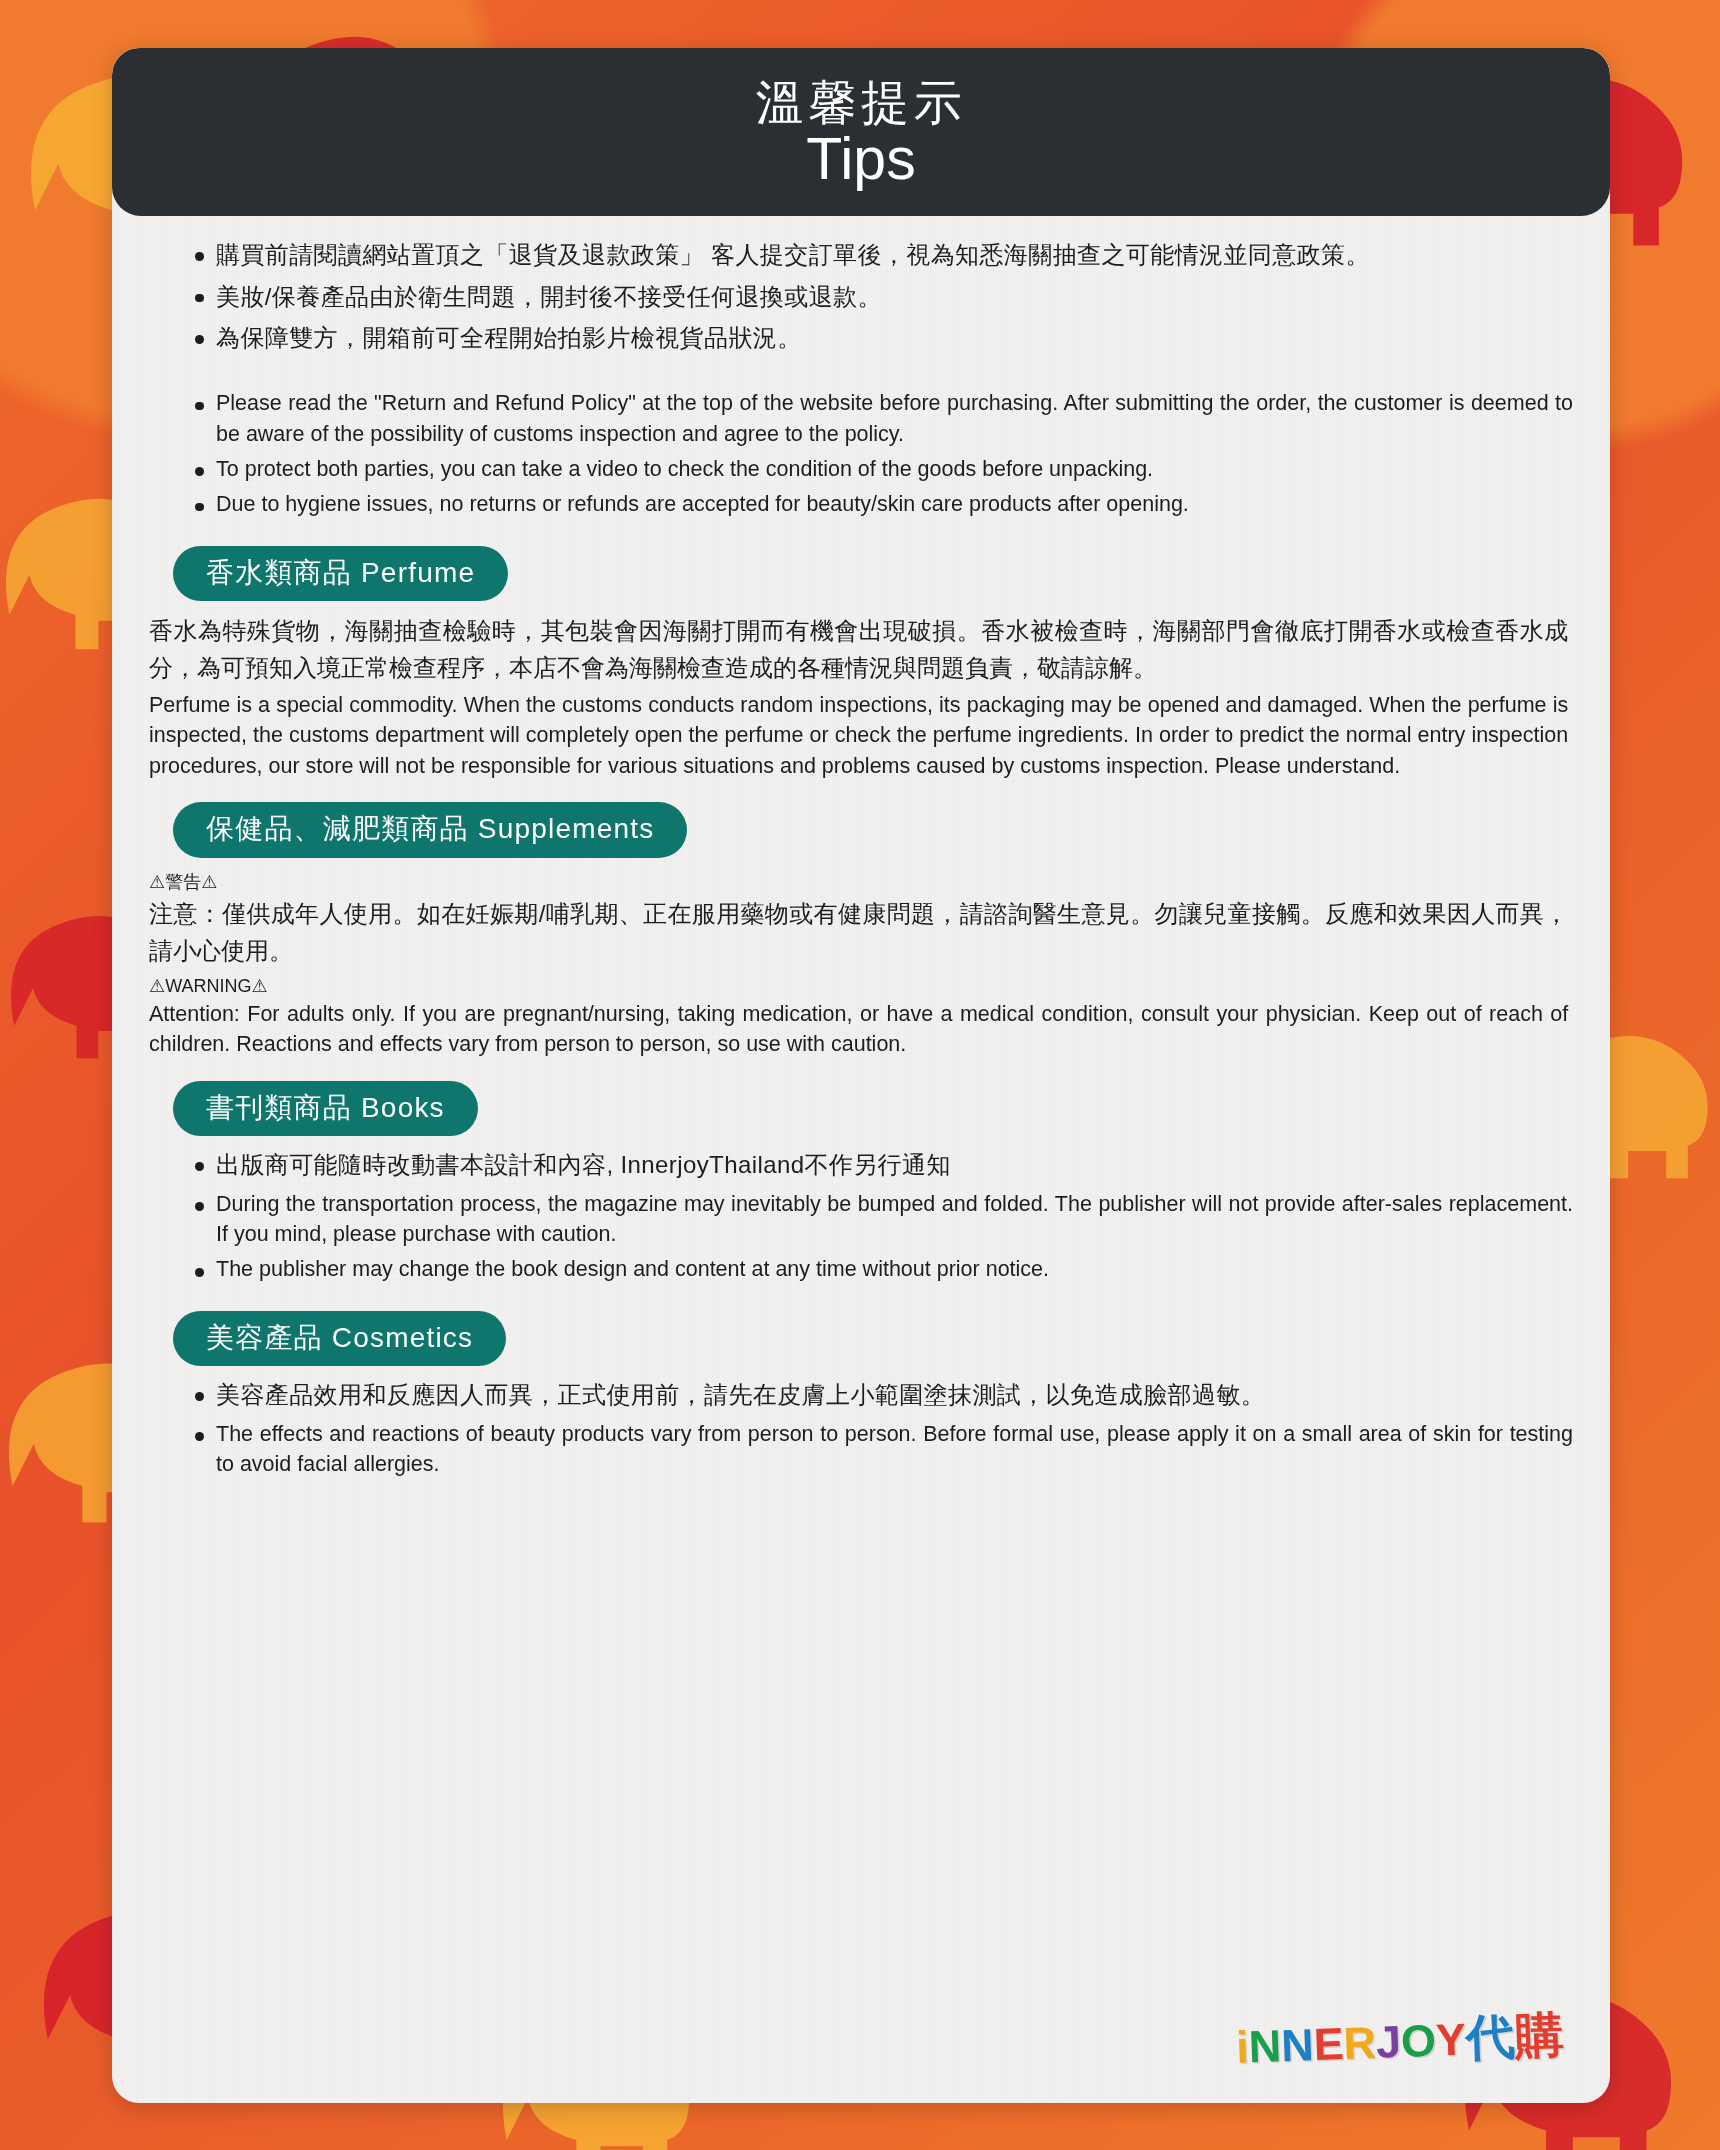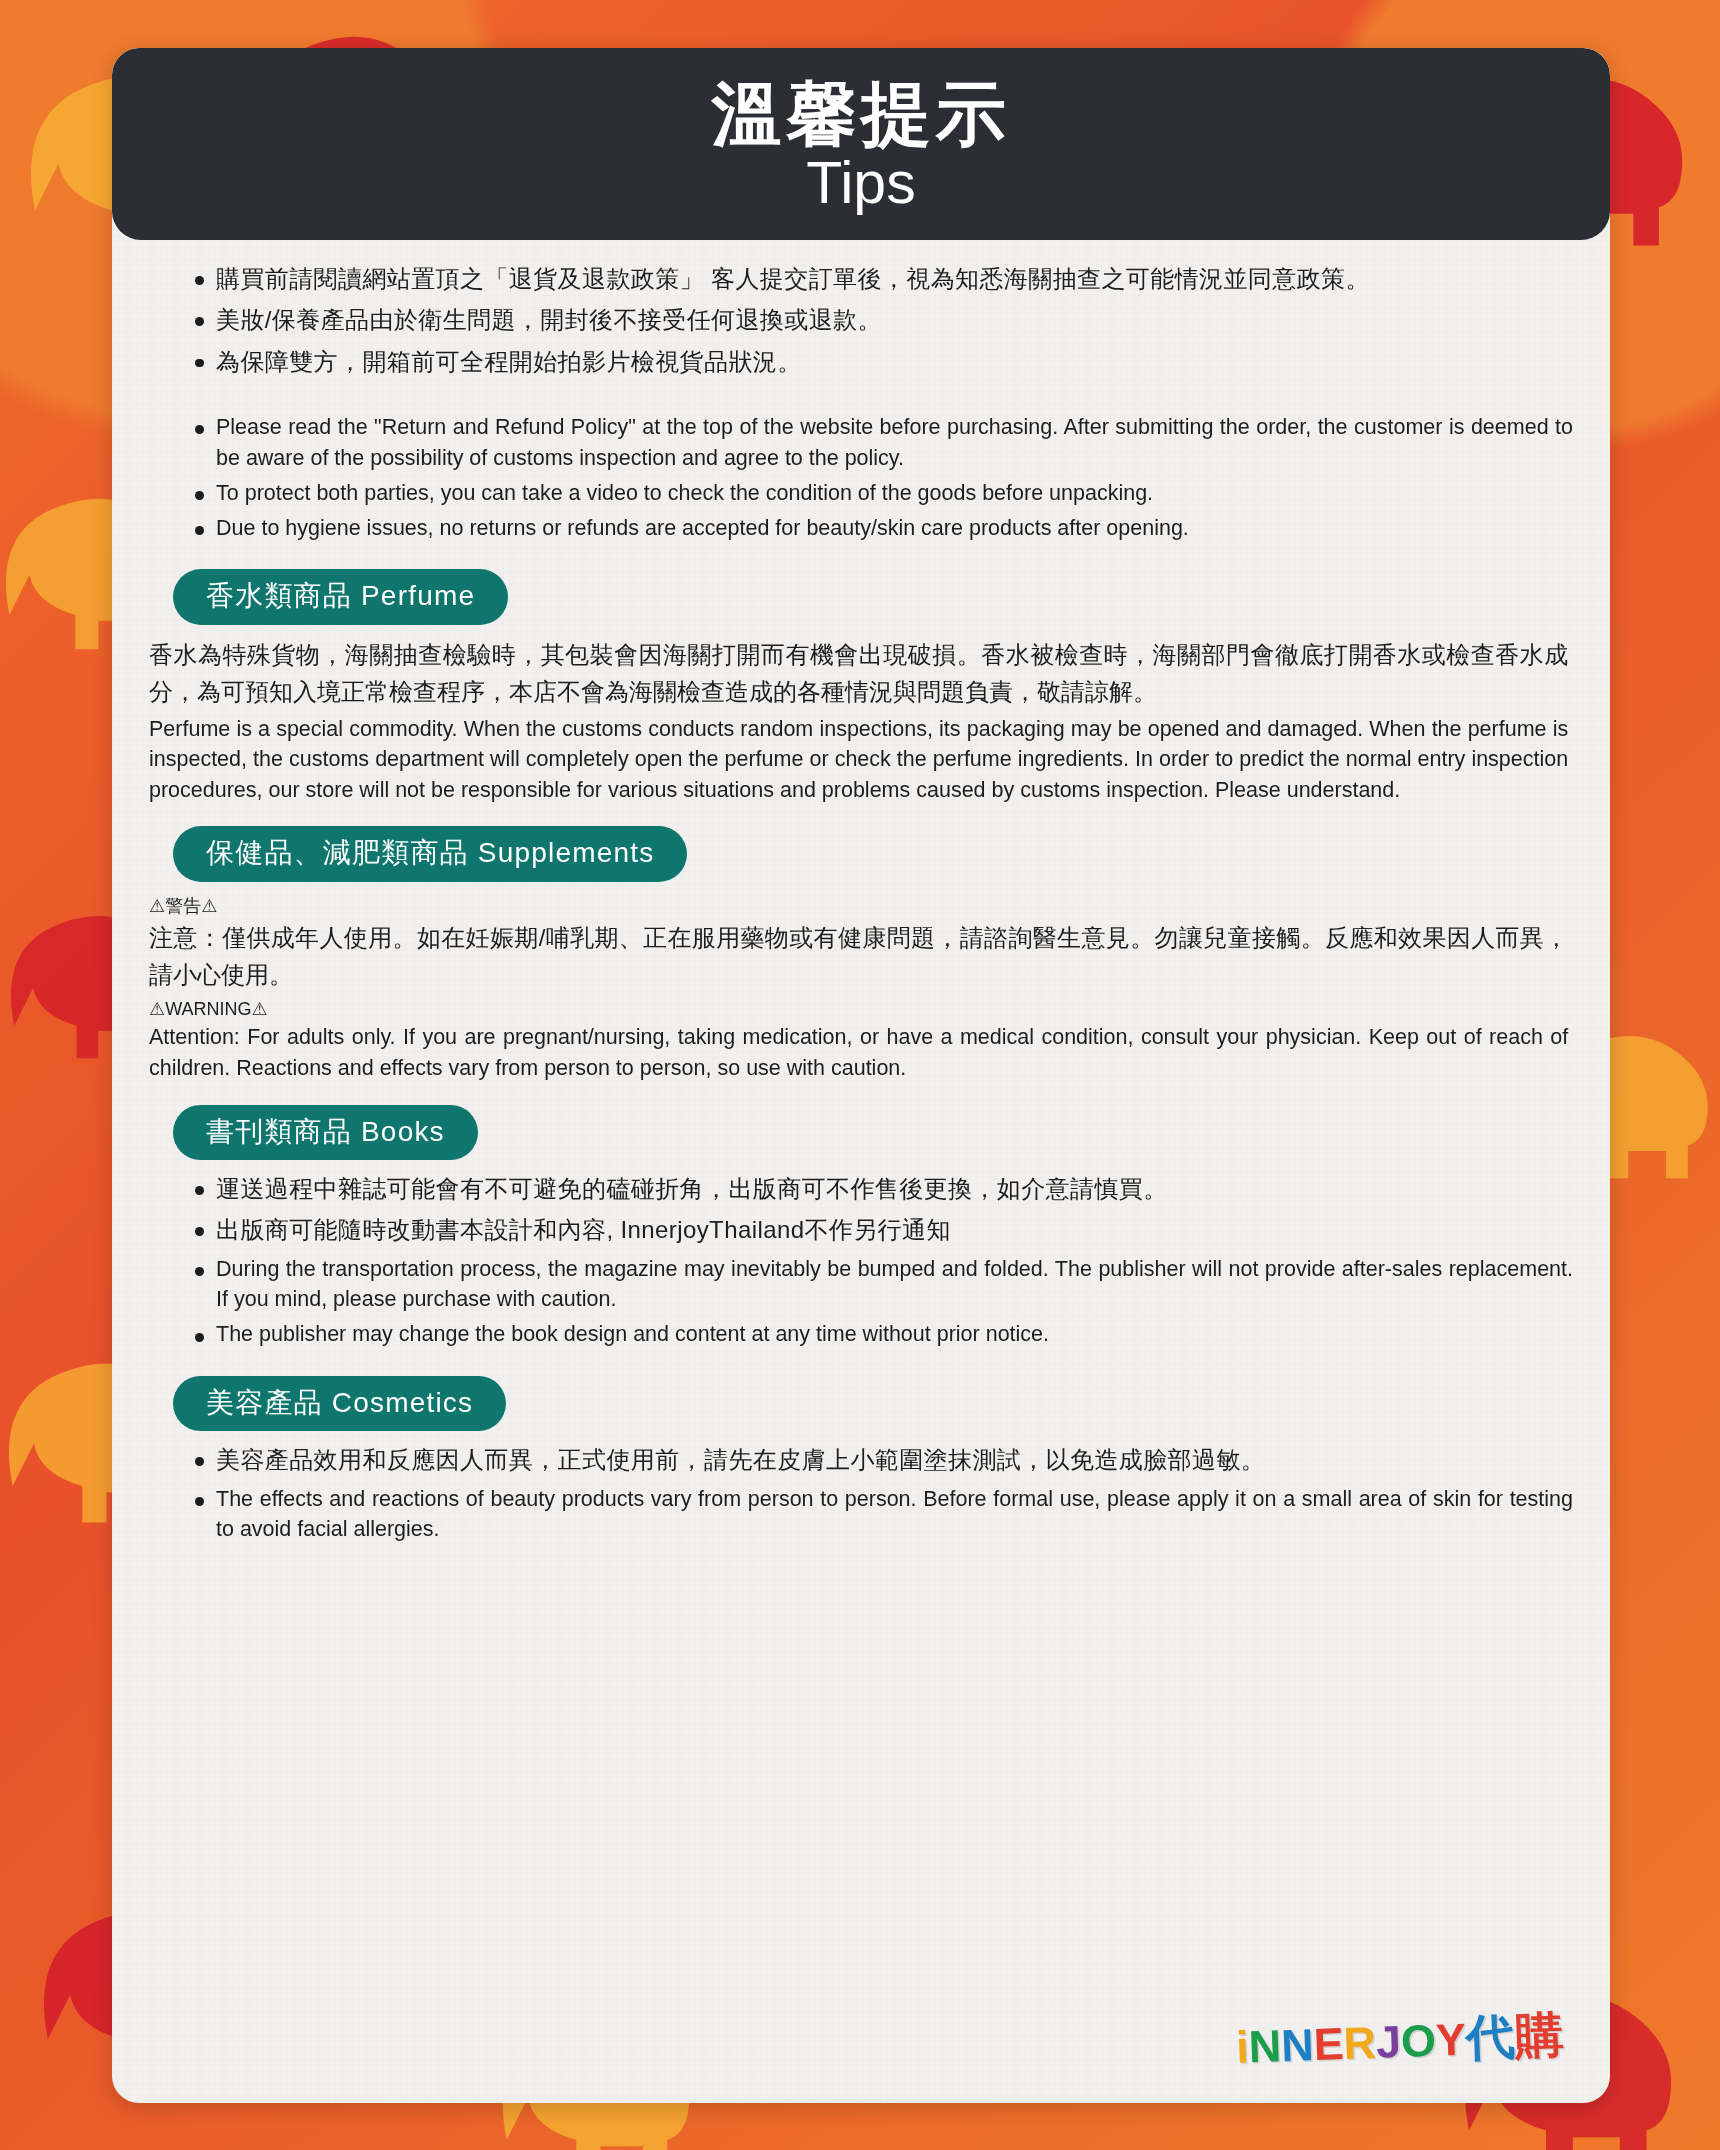--- a/index.html
+++ b/index.html
@@ -58,22 +58,22 @@
     background: #2b2f33;
     border-radius: 27px 27px 29px 29px;
     padding: 29px 0 27px;
     text-align: center;
     position: relative;
     z-index: 2;
   }
   .header h1 {
     margin: 0;
     color: #fff;
-    font-size: 70px;
-    font-weight: bold;
+    font-size: 48px;
+    font-weight: normal;
     letter-spacing: 4.8px;
     line-height: 1.08;
   }
   .header h2 {
     margin: 1.6px 0 0;
     color: #fff;
     font-size: 59px;
     font-weight: normal;
     line-height: 1.0;
   }
@@ -238,21 +238,20 @@
     
     <div class="pill">保健品、減肥類商品 Supplements</div>
     <p class="warn-line">⚠警告⚠</p>
     <p class="para-cjk">注意：僅供成年人使用。如在妊娠期/哺乳期、正在服用藥物或有健康問題，請諮詢醫生意見。勿讓兒童接觸。反應和效果因人而異，請小心使用。</p>
     <p class="warn-line">⚠WARNING⚠</p>
     <p class="para-en">Attention: For adults only. If you are pregnant/nursing, taking medication, or have a medical condition, consult your physician. Keep out of reach of children. Reactions and effects vary from person to person, so use with caution.</p>
 
     
     <div class="pill">書刊類商品 Books</div>
     <ul class="bullets">
-      <li class="cjk">運送過程中雜誌可能會有不可避免的磕碰折角，出版商可不作售後更換，如介意請慎買。</li>
       <li class="cjk">出版商可能隨時改動書本設計和內容, InnerjoyThailand不作另行通知</li>
       <li class="en">During the transportation process, the magazine may inevitably be bumped and folded. The publisher will not provide after-sales replacement. If you mind, please purchase with caution.</li>
       <li class="en">The publisher may change the book design and content at any time without prior notice.</li>
     </ul>
 
     
     <div class="pill">美容產品 Cosmetics</div>
     <ul class="bullets">
       <li class="cjk">美容產品效用和反應因人而異，正式使用前，請先在皮膚上小範圍塗抹測試，以免造成臉部過敏。</li>
       <li class="en">The effects and reactions of beauty products vary from person to person. Before formal use, please apply it on a small area of skin for testing to avoid facial allergies.</li>

